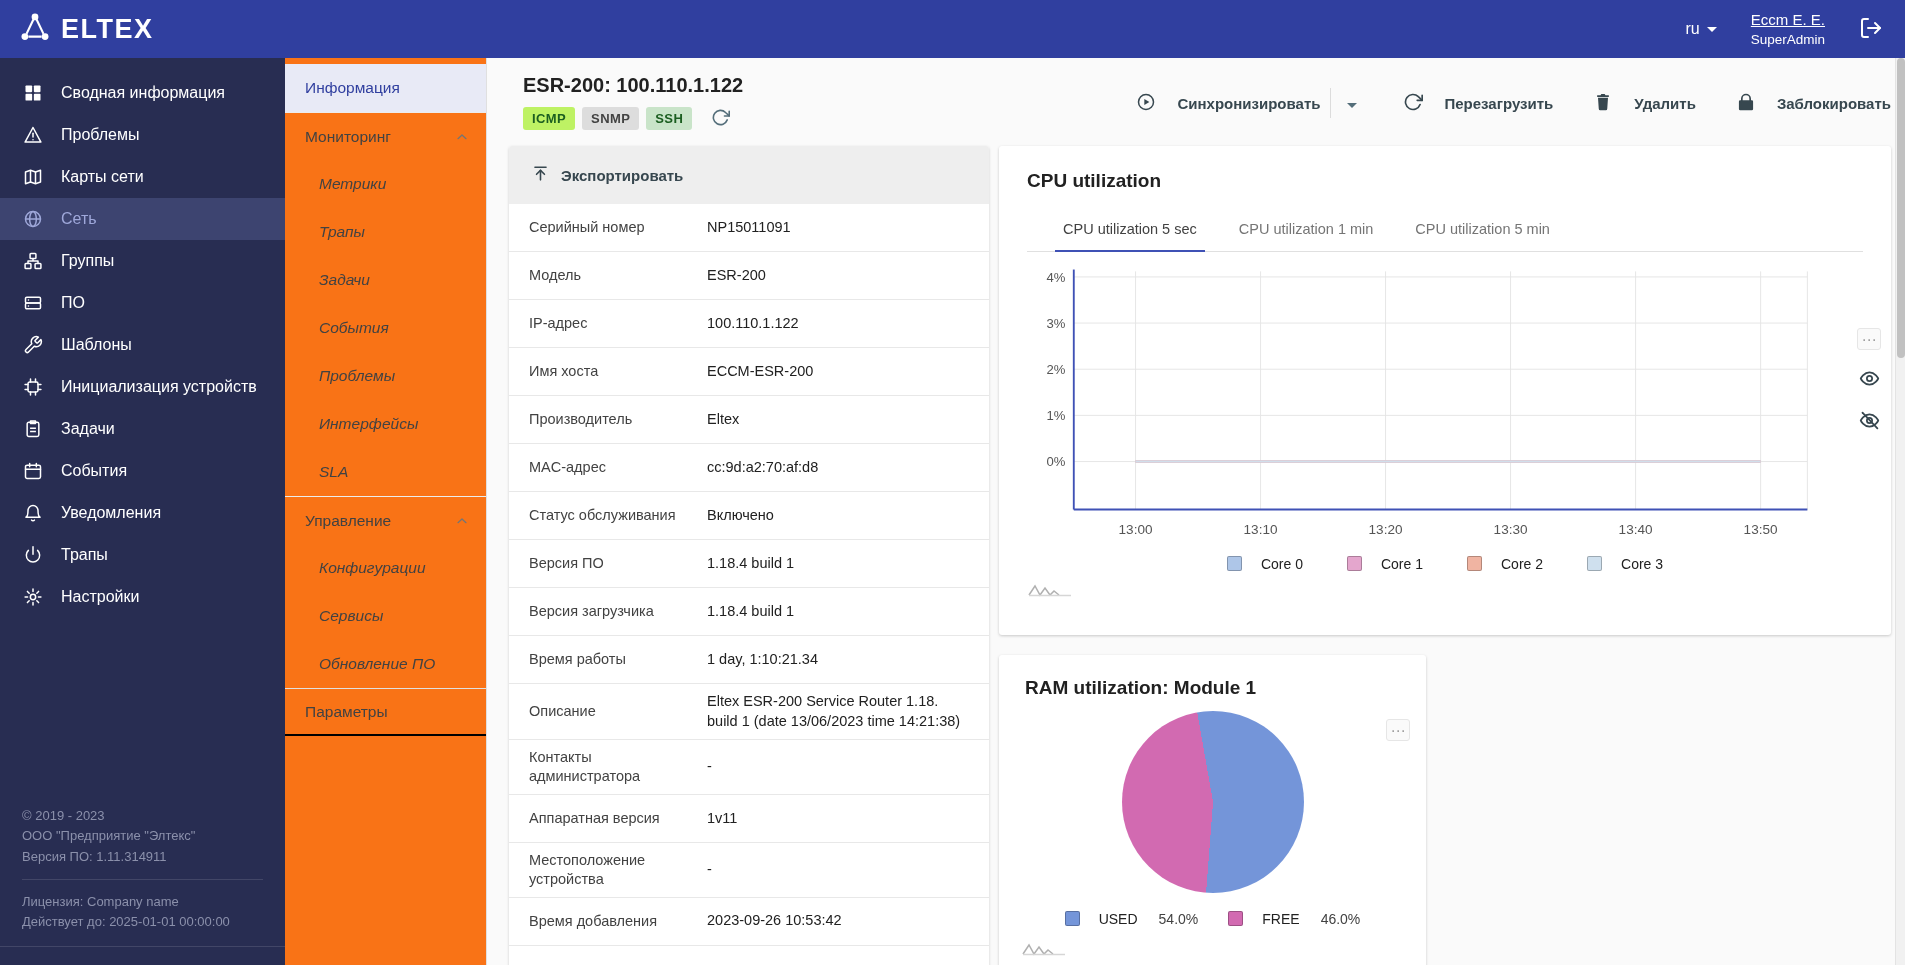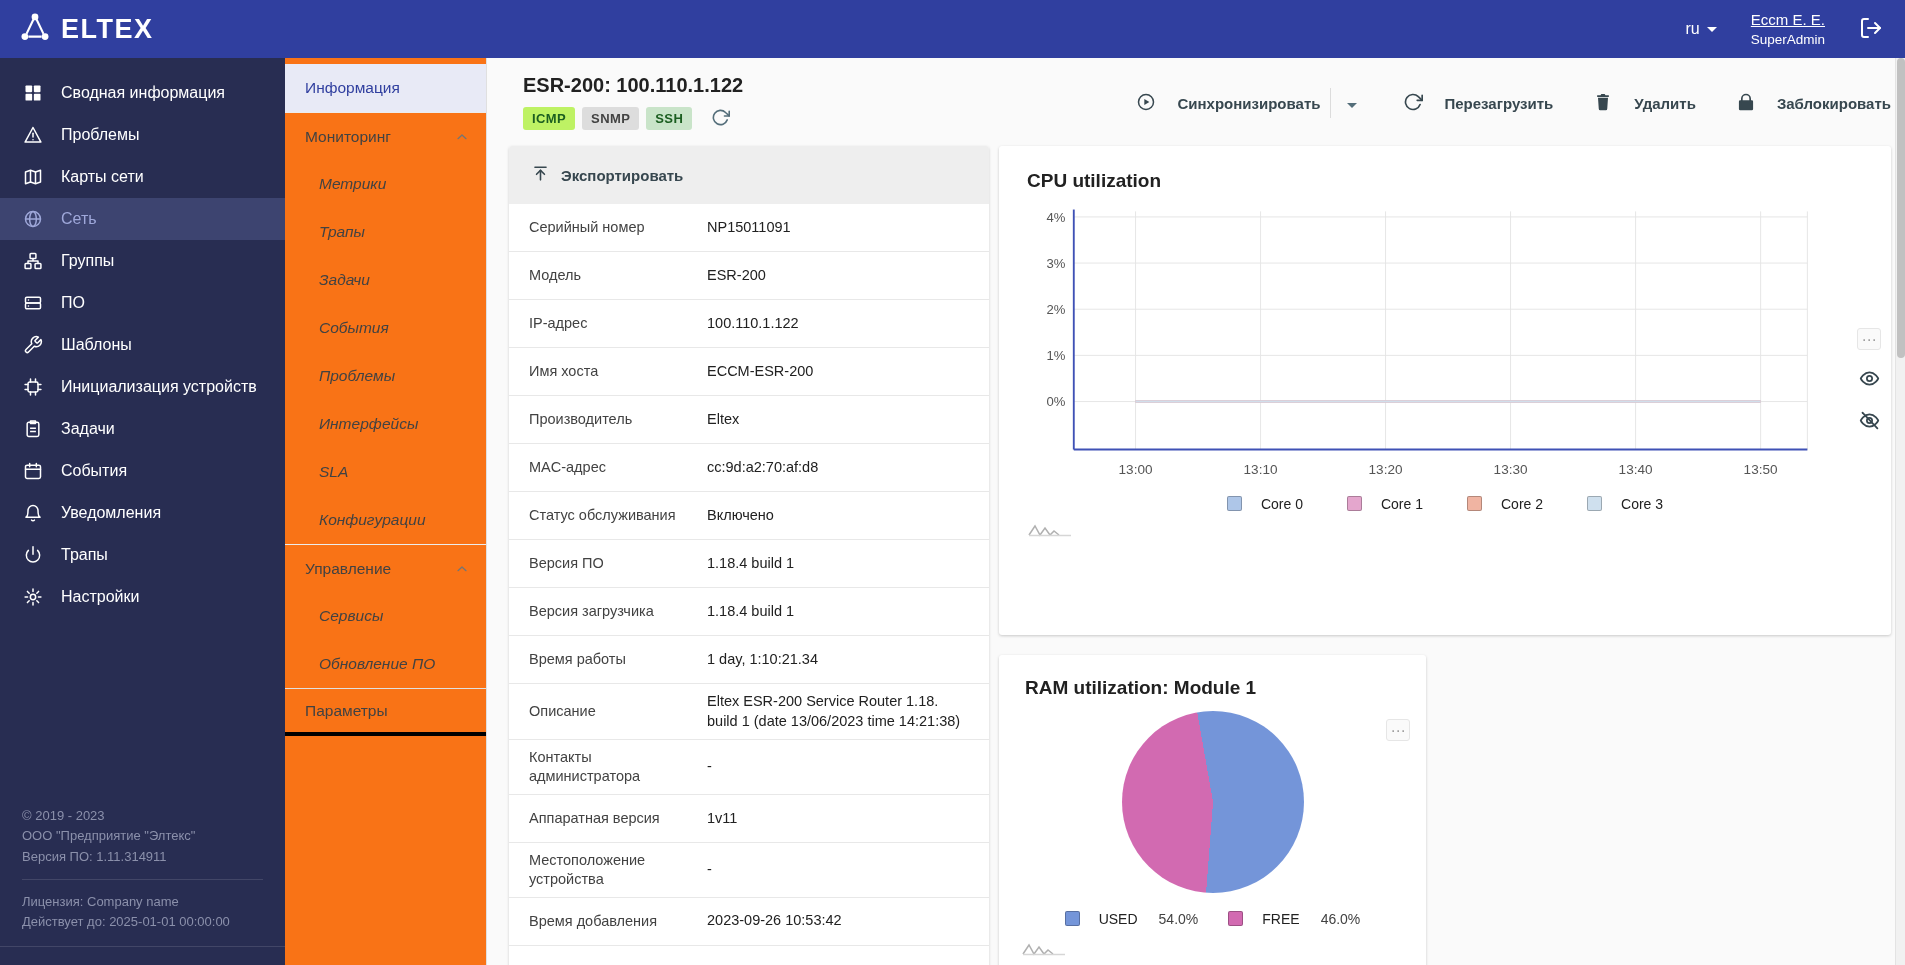--- a/index.html
+++ b/index.html
@@ -32,21 +32,21 @@
   .side-footer .divider { border-top:1px solid rgba(255,255,255,0.12); margin:12px 0; }
   .collapse-row { border-top:1px solid rgba(255,255,255,0.12); height:48px; display:flex; align-items:center; gap:14px; padding:0 22px; font-size:15px; color:#c5c8dd; cursor:pointer; }
   .collapse-chev { font-size:20px; line-height:1; }
 
   
   .subnav { width:202px; flex-shrink:0; background:#f97316; border-right:1px solid #e0e0e0; padding-top:6px; }
   .sub-item { height:48px; display:flex; align-items:center; justify-content:space-between; padding:0 16px 0 20px; font-size:15.5px; color:#424242; cursor:pointer; }
   .sub-item.active { background:#e8eaf6; color:#303f9f; }
   .sub-item.indent { padding-left:34px;font-style:italic; }
   .sub-item.group { border-top:1px solid #ececec; }
-  .sub-item.separated { border-top:1px solid #e0e0e0; border-bottom:4px solid #000000; }
+  .sub-item.separated { border-top:1px solid #e0e0e0; border-bottom:2px solid #000000; }
   .sub-item .chev { display:none; width:16px; height:16px; color:#757575; }
   .sub-item.group .chev { display:flex; }
   .sub-item .chev svg { width:16px; height:16px; }
 
   
   .main { flex:1; min-width:0; padding:16px 14px 0 22px; display:flex; flex-direction:column; overflow:hidden; }
   .main-header { display:flex; justify-content:space-between; align-items:flex-start; padding-left:14px; margin-bottom:16px; }
   .device-title { font-size:20px; font-weight:bold; color:#212121; }
   .badge-row { display:flex; align-items:center; gap:7px; margin-top:10px; }
   .badge { padding:4px 9px; border-radius:3px; font-size:13px; font-weight:bold; letter-spacing:.4px; }
@@ -341,32 +341,32 @@
       <div class="sub-item indent item">
         <span>Интерфейсы</span>
 
       </div>
 
       <div class="sub-item indent item">
         <span>SLA</span>
 
       </div>
 
-      <div class="sub-item indent item">
-        <span>Конфигурации</span>
-
-      </div>
-
       <div class="sub-item group">
         <span>Управление</span>
         <span class="chev">
           <svg viewBox="0 0 24 24" fill="none" stroke="currentColor" stroke-width="2" stroke-linecap="round" stroke-linejoin="round">
             <polyline points="6 14.5 12 9 18 14.5"></polyline>
           </svg>
         </span>
+      </div>
+
+      <div class="sub-item indent item">
+        <span>Конфигурации</span>
+
       </div>
 
       <div class="sub-item indent item">
         <span>Сервисы</span>
 
       </div>
 
       <div class="sub-item indent item">
         <span>Обновление ПО</span>
 
@@ -537,20 +537,28 @@
               <div class="info-label">Время добавления</div>
               <div class="info-value">2023-09-26 10:53:42</div>
             </div>
           </div>
       </section>
 
       <section class="charts-col">
 
         <div class="card cpu-card">
           <h2 class="card-title">CPU utilization</h2>
+          <div class="tabs">
+
+              <div class="tab active">CPU utilization 5 sec</div>
+
+              <div class="tab">CPU utilization 1 min</div>
+
+              <div class="tab">CPU utilization 5 min</div>
+            </div>
           <div class="chart-area">
             <svg class="chart-svg" preserveAspectRatio="none" viewBox="0 0 840 312">
                 <line x1="50" y1="14" x2="834" y2="14" stroke="#e4e4e4" stroke-width="1"></line>
                 <text x="41" y="19" text-anchor="end" font-size="14" fill="#555">4%</text>
                 <line x1="50" y1="64" x2="834" y2="64" stroke="#e4e4e4" stroke-width="1"></line>
                 <text x="41" y="69" text-anchor="end" font-size="14" fill="#555">3%</text>
                 <line x1="50" y1="114" x2="834" y2="114" stroke="#e4e4e4" stroke-width="1"></line>
                 <text x="41" y="119" text-anchor="end" font-size="14" fill="#555">2%</text>
                 <line x1="50" y1="164" x2="834" y2="164" stroke="#e4e4e4" stroke-width="1"></line>
                 <text x="41" y="169" text-anchor="end" font-size="14" fill="#555">1%</text>

